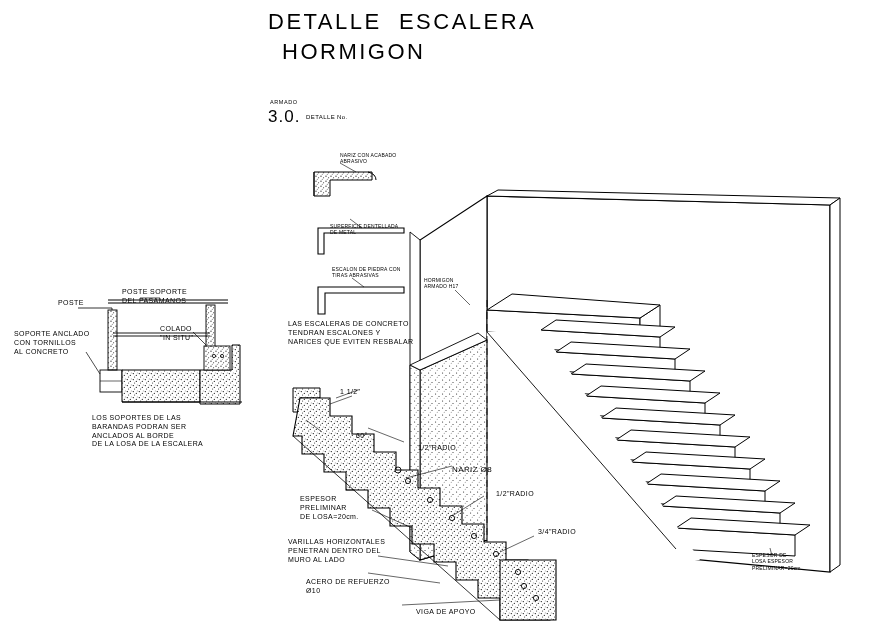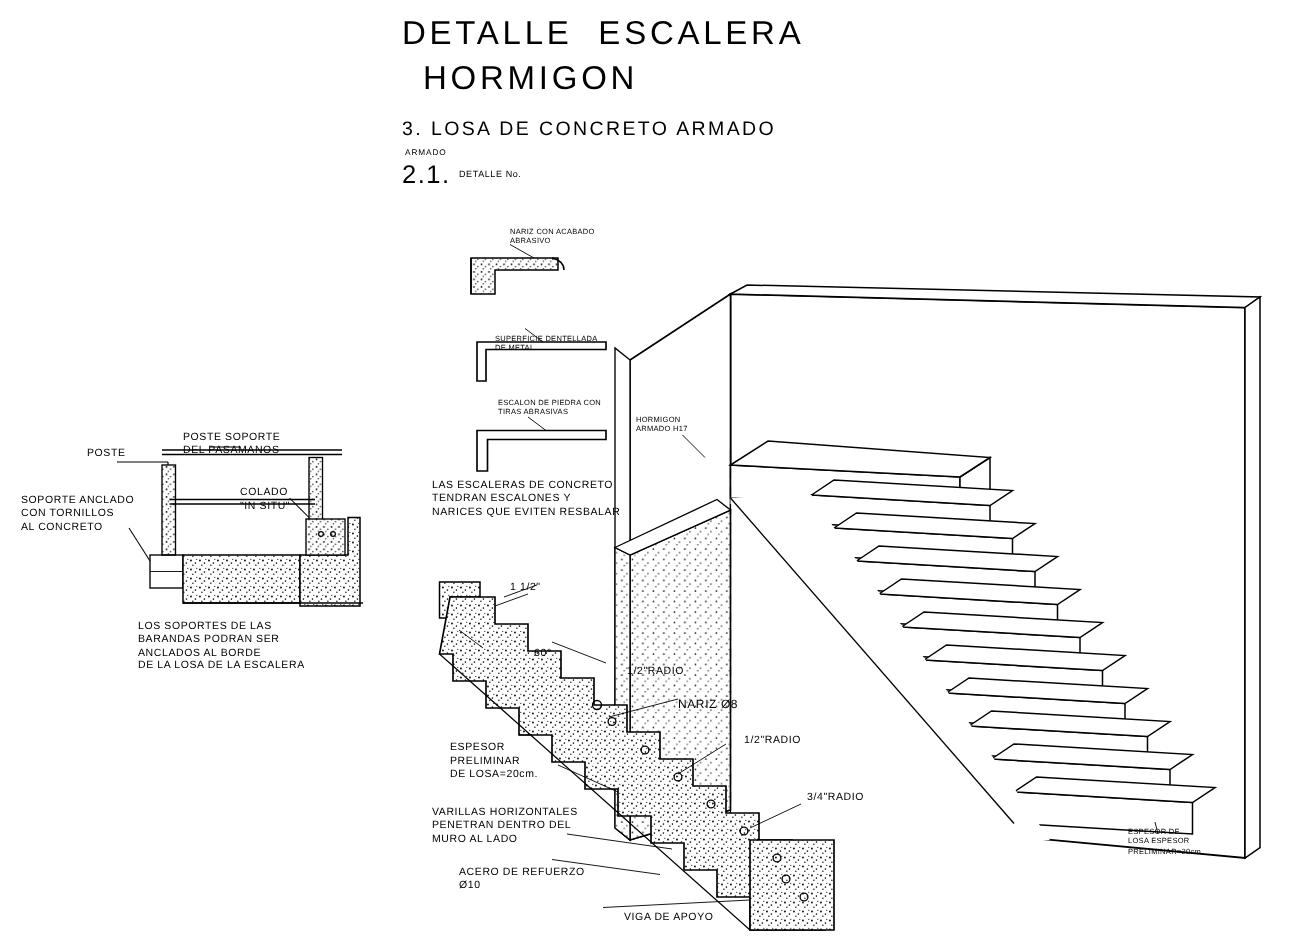--- a/index.html
+++ b/index.html
@@ -206,25 +206,24 @@
     <line x1="355" y1="490" x2="346" y2="490" stroke="#000" stroke-width="0.6"></line>
     <line x1="402" y1="605" x2="500" y2="600" stroke="#000" stroke-width="0.6"></line>
 
     <line x1="336" y1="398" x2="358" y2="390" stroke="#000" stroke-width="0.6"></line>
     <line x1="306" y1="420" x2="322" y2="432" stroke="#000" stroke-width="0.6"></line>
   </svg>
 
   <div class="lbl title-main" style="left:268px; top:8px;">DETALLE  ESCALERA</div>
   <div class="lbl title-main" style="left:282px; top:38px;">HORMIGON</div>
 
-  <div class="lbl title-sub" style="left:268px; top:78px;">3. LOSA DE CONCRETO ARMADO</div>
 
   <div class="lbl" style="left:270px; top:99px; font-size:5.5px; letter-spacing:0.6px;">ARMADO</div>
 
-  <div class="lbl title-num" style="left:268px; top:106px;">2.1.</div>
+  <div class="lbl title-num" style="left:268px; top:106px;">3.0.</div>
   <div class="lbl" style="left:306px; top:114px; font-size:6px; letter-spacing:0.4px;">DETALLE No.</div>
 
   <div class="lbl small" style="left:58px; top:299px;">POSTE</div>
 
   <div class="lbl small" style="left:122px; top:288px;">POSTE SOPORTE
 DEL PASAMANOS</div>
 
   <div class="lbl small" style="left:14px; top:330px;">SOPORTE ANCLADO
 CON TORNILLOS
 AL CONCRETO</div>

